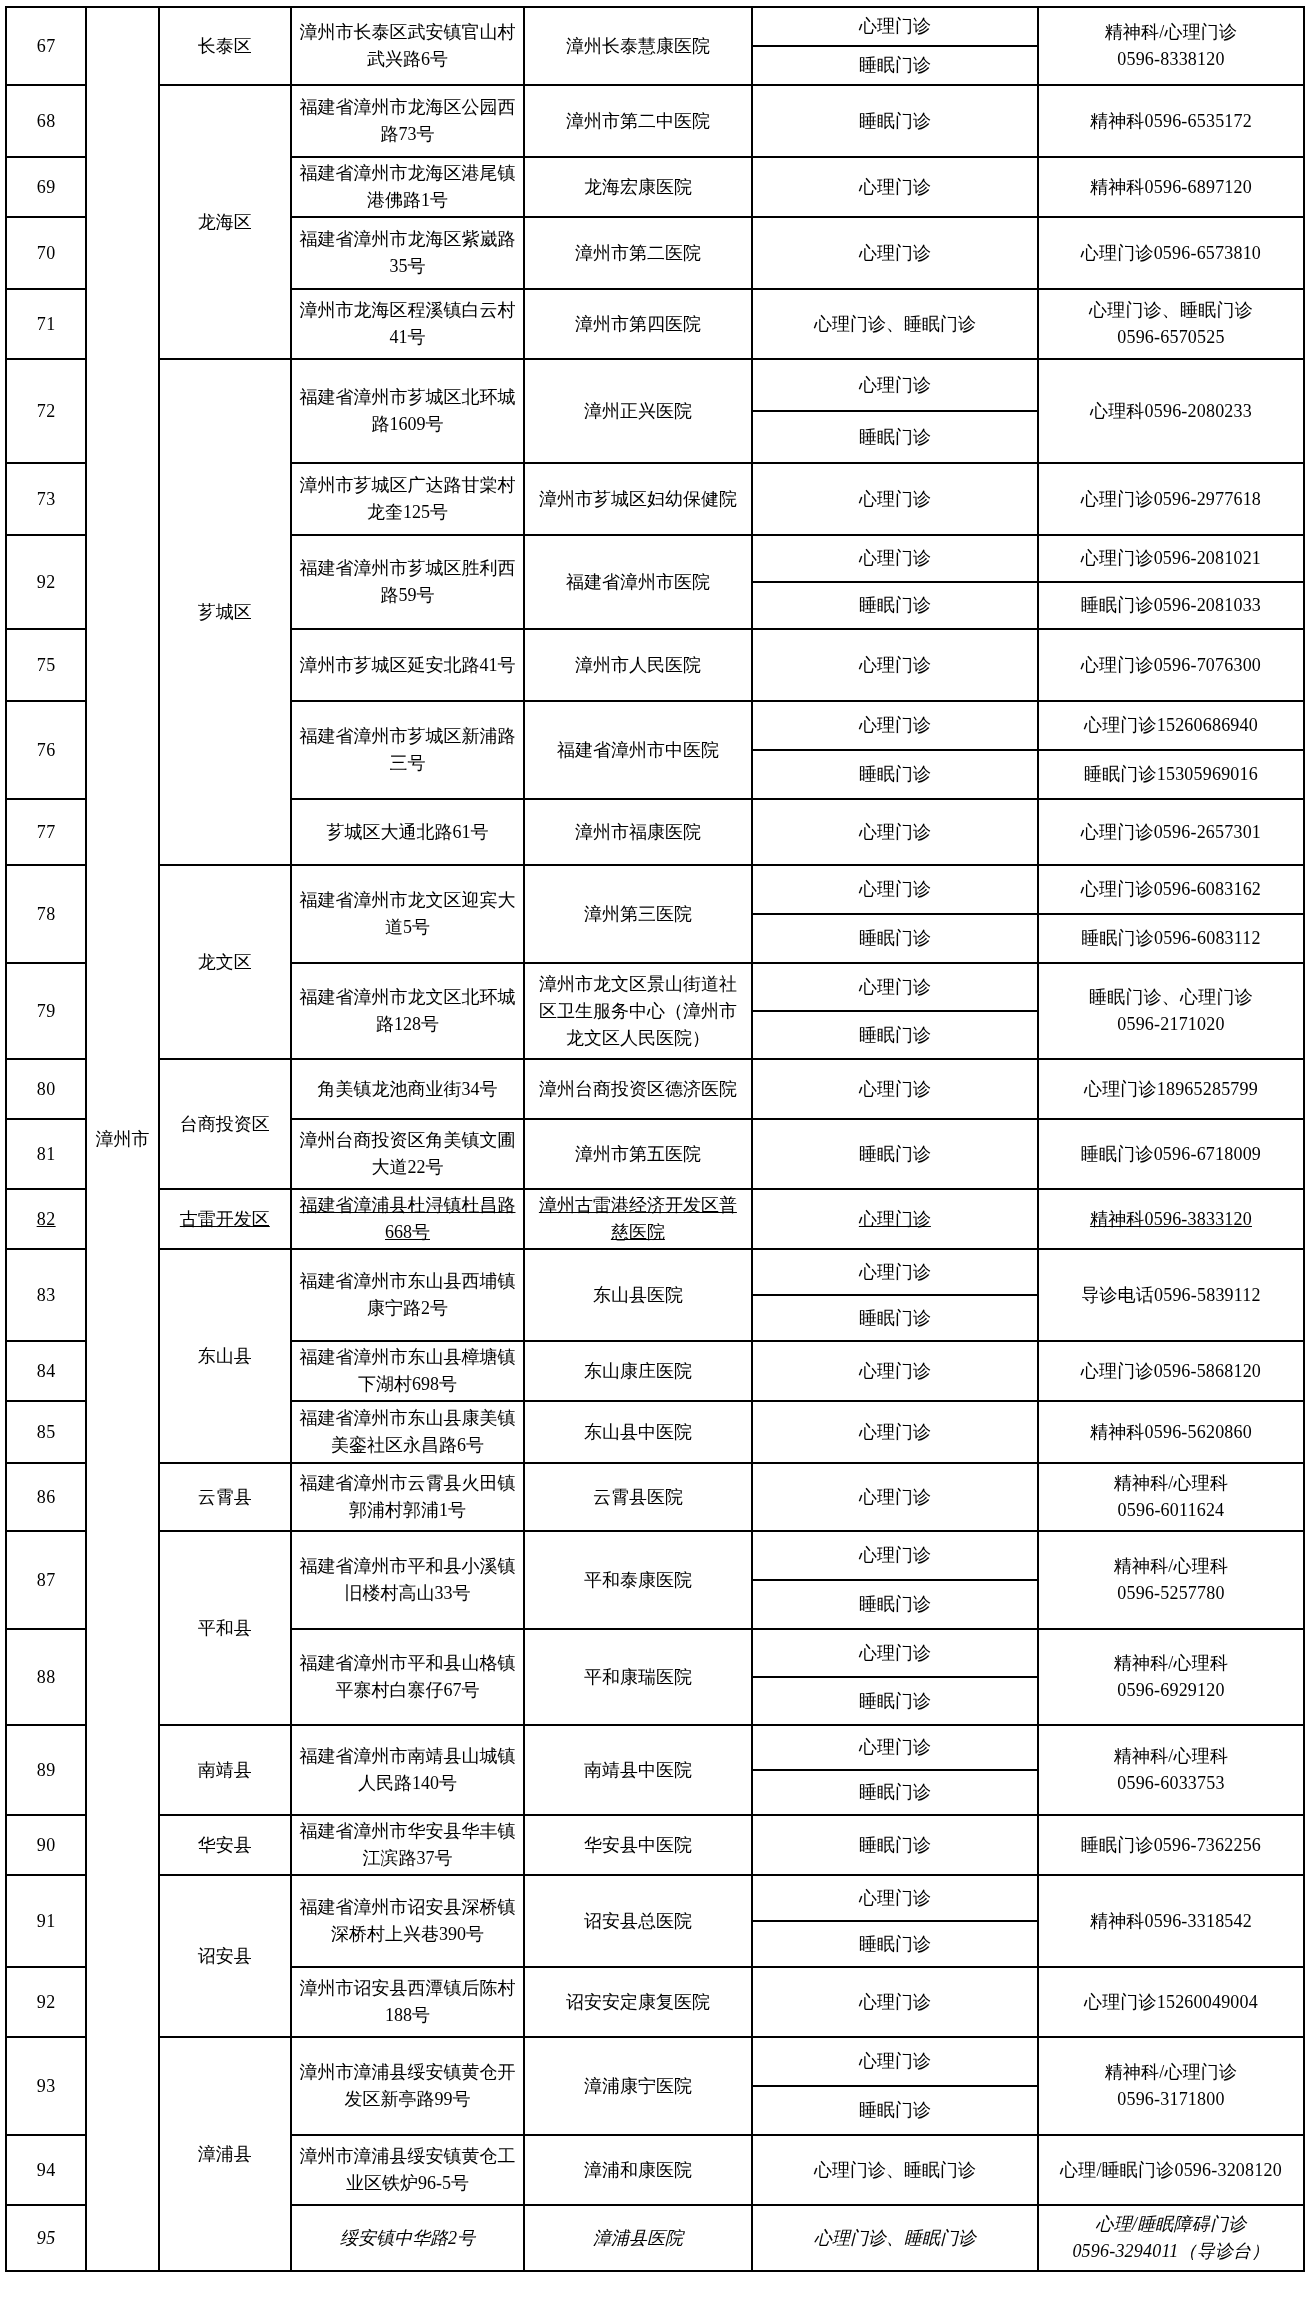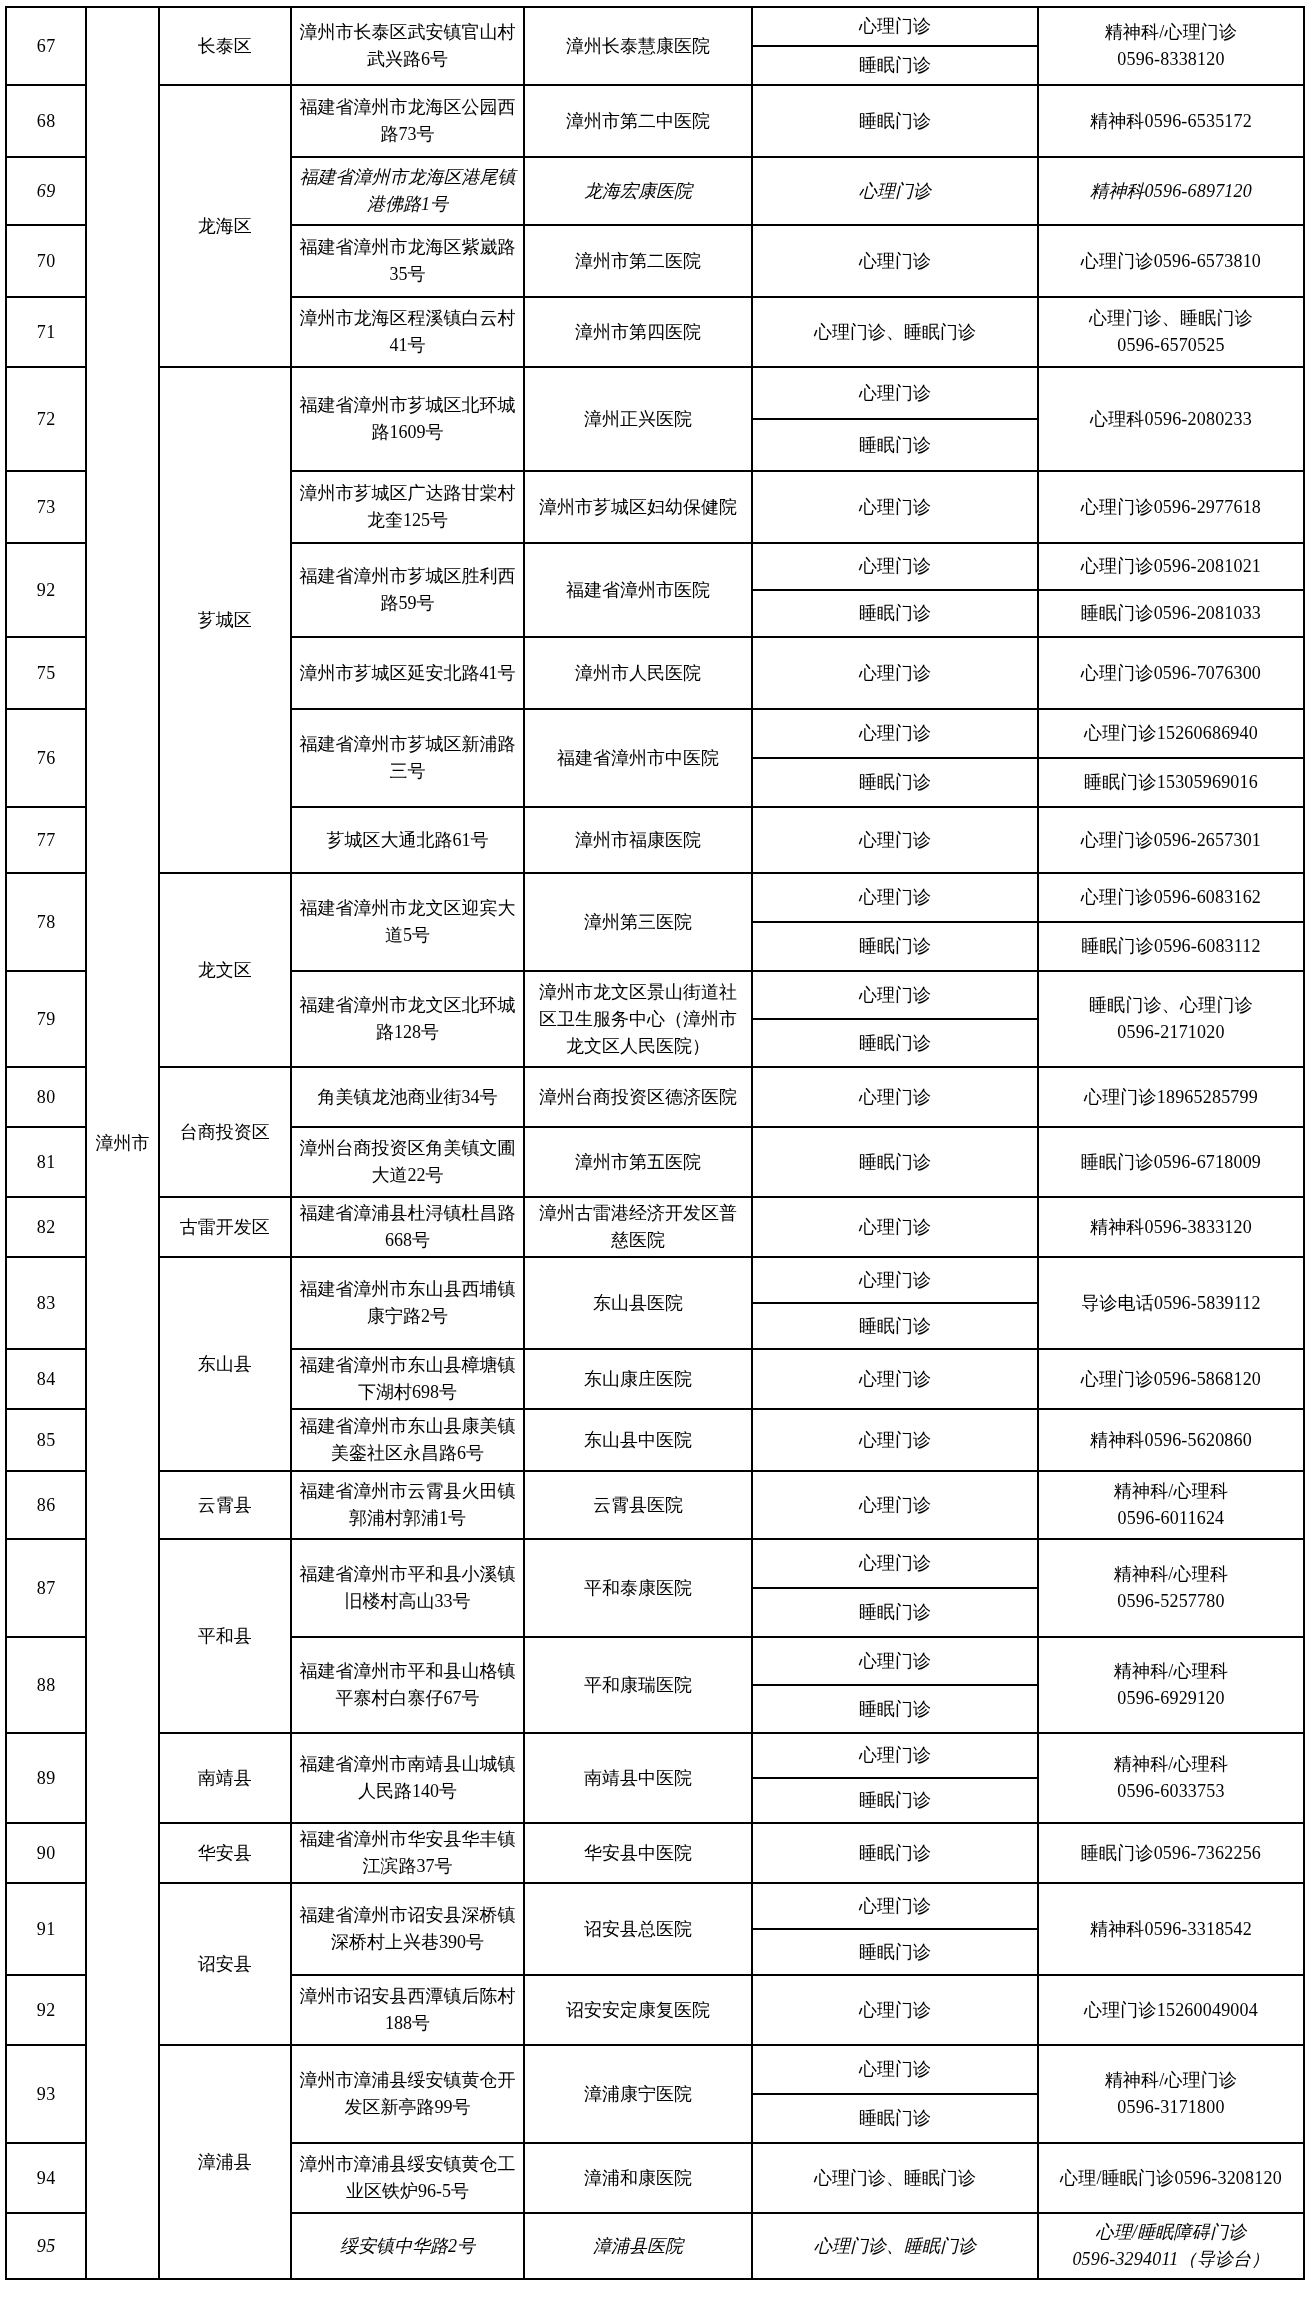--- a/index.html
+++ b/index.html
@@ -60,21 +60,21 @@
           <td class="clinic-type-cell">睡眠门诊</td>
         </tr>
         <tr style="height: 72px;">
           <td class="row-number-cell">68</td>
           <td rowspan="4" class="district-cell">龙海区</td>
           <td class="address-cell">福建省漳州市龙海区公园西路73号</td>
           <td class="hospital-cell">漳州市第二中医院</td>
           <td class="clinic-type-cell">睡眠门诊</td>
           <td class="phone-cell">精神科0596-6535172</td>
         </tr>
-        <tr style="height: 68px; font-style: italic;">
+        <tr style="height: 60px;">
           <td class="row-number-cell">69</td>
           <td class="address-cell">福建省漳州市龙海区港尾镇港佛路1号</td>
           <td class="hospital-cell">龙海宏康医院</td>
           <td class="clinic-type-cell">心理门诊</td>
           <td class="phone-cell">精神科0596-6897120</td>
         </tr>
         <tr style="height: 72px;">
           <td class="row-number-cell">70</td>
           <td class="address-cell">福建省漳州市龙海区紫崴路35号</td>
           <td class="hospital-cell">漳州市第二医院</td>
@@ -172,21 +172,21 @@
           <td class="clinic-type-cell">心理门诊</td>
           <td class="phone-cell">心理门诊18965285799</td>
         </tr>
         <tr style="height: 70px;">
           <td class="row-number-cell">81</td>
           <td class="address-cell">漳州台商投资区角美镇文圃大道22号</td>
           <td class="hospital-cell">漳州市第五医院</td>
           <td class="clinic-type-cell">睡眠门诊</td>
           <td class="phone-cell">睡眠门诊0596-6718009</td>
         </tr>
-        <tr style="height: 56px;">
+        <tr style="height: 56px; text-decoration: underline;">
           <td class="row-number-cell">82</td>
           <td class="district-cell">古雷开发区</td>
           <td class="address-cell">福建省漳浦县杜浔镇杜昌路668号</td>
           <td class="hospital-cell">漳州古雷港经济开发区普慈医院</td>
           <td class="clinic-type-cell">心理门诊</td>
           <td class="phone-cell">精神科0596-3833120</td>
         </tr>
         <tr style="height: 46px;">
           <td rowspan="2" class="row-number-cell">83</td>
           <td rowspan="4" class="district-cell">东山县</td>

